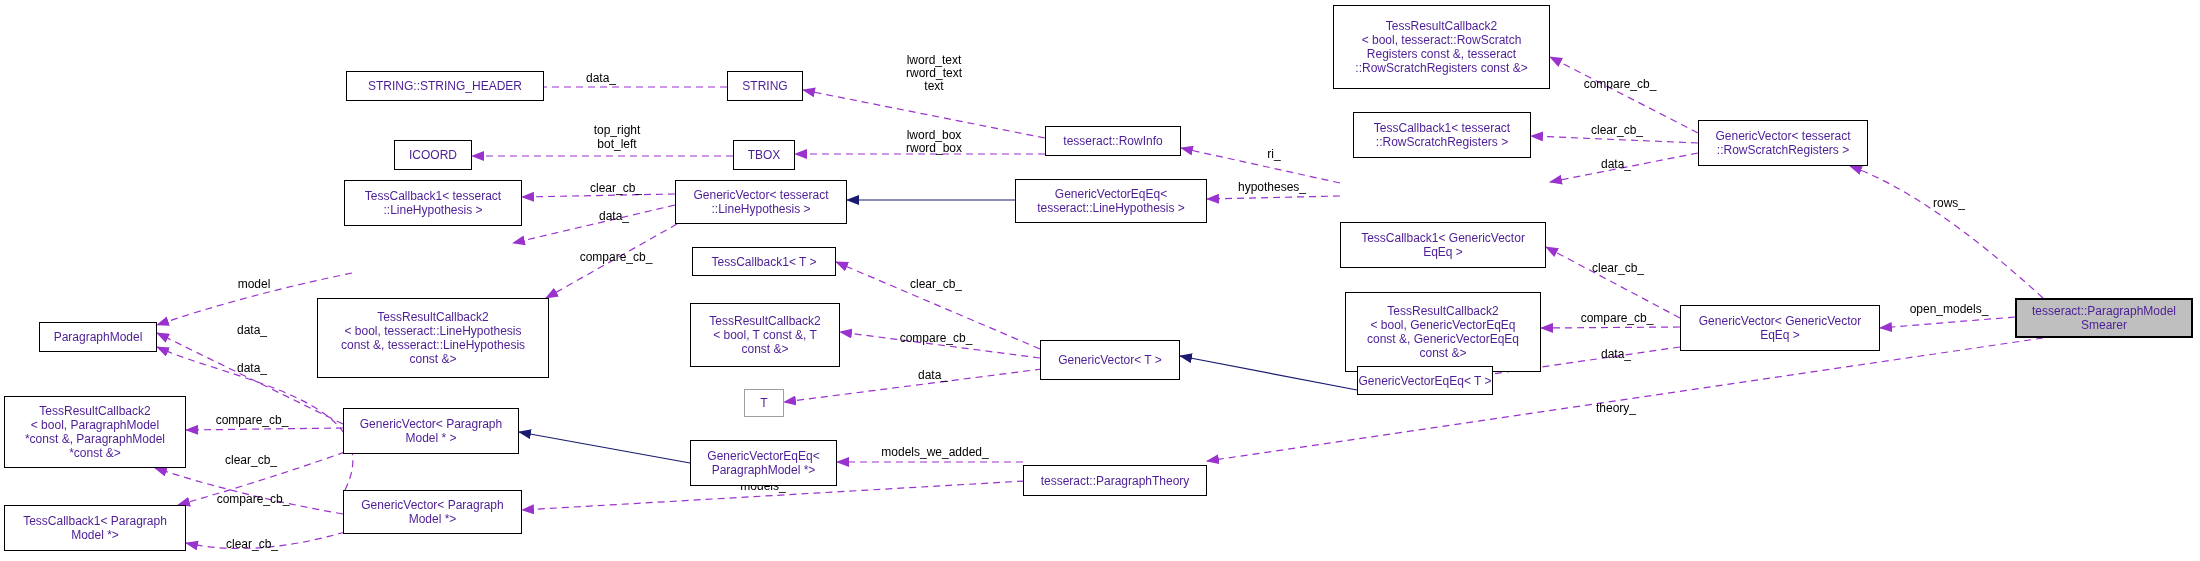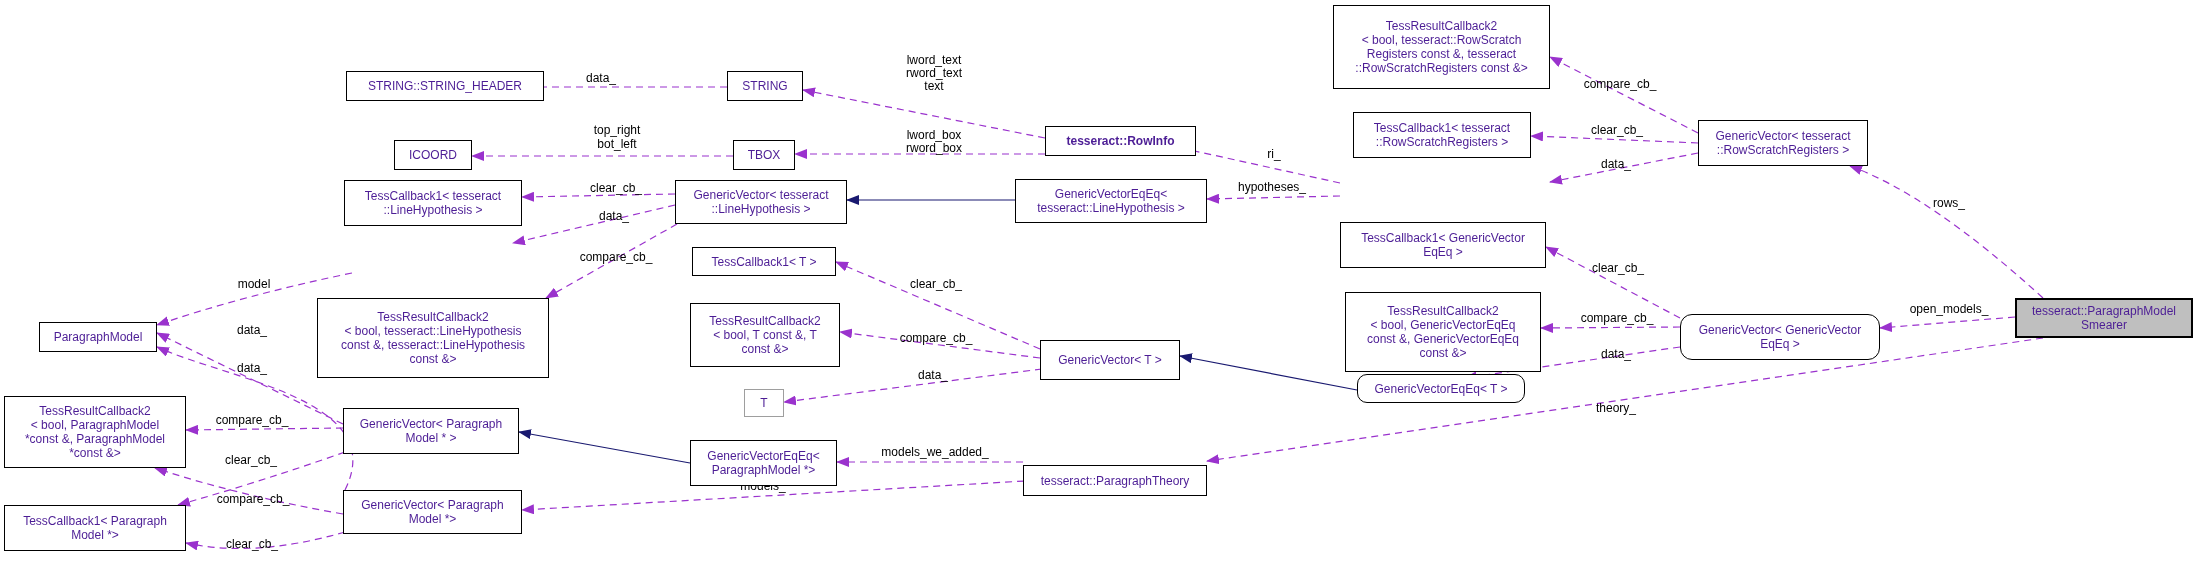--- a/index.html
+++ b/index.html
@@ -108,21 +108,21 @@
       </div>
       <div class="node" style="left: 727px; top: 71px; width: 76px; height: 30px;">
         <div class="node-line">STRING</div>
       </div>
       <div class="node" style="left: 394px; top: 140px; width: 78px; height: 30px;">
         <div class="node-line">ICOORD</div>
       </div>
       <div class="node" style="left: 733px; top: 140px; width: 62px; height: 30px;">
         <div class="node-line">TBOX</div>
       </div>
-      <div class="node" style="left: 1045px; top: 126px; width: 151px; height: 30px; font-weight: bold;">
+      <div class="node" style="left: 1045px; top: 126px; width: 136px; height: 30px;">
         <div class="node-line">tesseract::RowInfo</div>
       </div>
       <div class="node" style="left: 1333px; top: 5px; width: 217px; height: 84px;">
         <div class="node-line">TessResultCallback2</div>
         <div class="node-line">&lt; bool, tesseract::RowScratch</div>
         <div class="node-line">Registers const &amp;, tesseract</div>
         <div class="node-line">::RowScratchRegisters const &amp;&gt;</div>
       </div>
       <div class="node" style="left: 1353px; top: 112px; width: 178px; height: 46px;">
         <div class="node-line">TessCallback1&lt; tesseract</div>
@@ -164,31 +164,31 @@
         <div class="node-line">TessResultCallback2</div>
         <div class="node-line">&lt; bool, T const &amp;, T</div>
         <div class="node-line">const &amp;&gt;</div>
       </div>
       <div class="node" style="left: 1345px; top: 292px; width: 196px; height: 80px;">
         <div class="node-line">TessResultCallback2</div>
         <div class="node-line">&lt; bool, GenericVectorEqEq</div>
         <div class="node-line">const &amp;, GenericVectorEqEq</div>
         <div class="node-line">const &amp;&gt;</div>
       </div>
-      <div class="node" style="left: 1680px; top: 314px; width: 200px; height: 46px; border-radius: 12px;">
+      <div class="node" style="left: 1680px; top: 305px; width: 200px; height: 46px;">
         <div class="node-line">GenericVector&lt; GenericVector</div>
         <div class="node-line">EqEq &gt;</div>
       </div>
       <div class="node" style="left: 1040px; top: 340px; width: 140px; height: 40px;">
         <div class="node-line">GenericVector&lt; T &gt;</div>
       </div>
       <div class="node muted" style="left: 744px; top: 389px; width: 40px; height: 28px;">
         <div class="node-line">T</div>
       </div>
-      <div class="node" style="left: 1357px; top: 374px; width: 168px; height: 29px; border-radius: 10px;">
+      <div class="node" style="left: 1357px; top: 366px; width: 136px; height: 29px;">
         <div class="node-line">GenericVectorEqEq&lt; T &gt;</div>
       </div>
       <div class="node highlight" style="left: 2015px; top: 298px; width: 178px; height: 40px;">
         <div class="node-line">tesseract::ParagraphModel</div>
         <div class="node-line">Smearer</div>
       </div>
       <div class="node" style="left: 4px; top: 396px; width: 182px; height: 72px;">
         <div class="node-line">TessResultCallback2</div>
         <div class="node-line">&lt; bool, ParagraphModel</div>
         <div class="node-line">*const &amp;, ParagraphModel</div>

